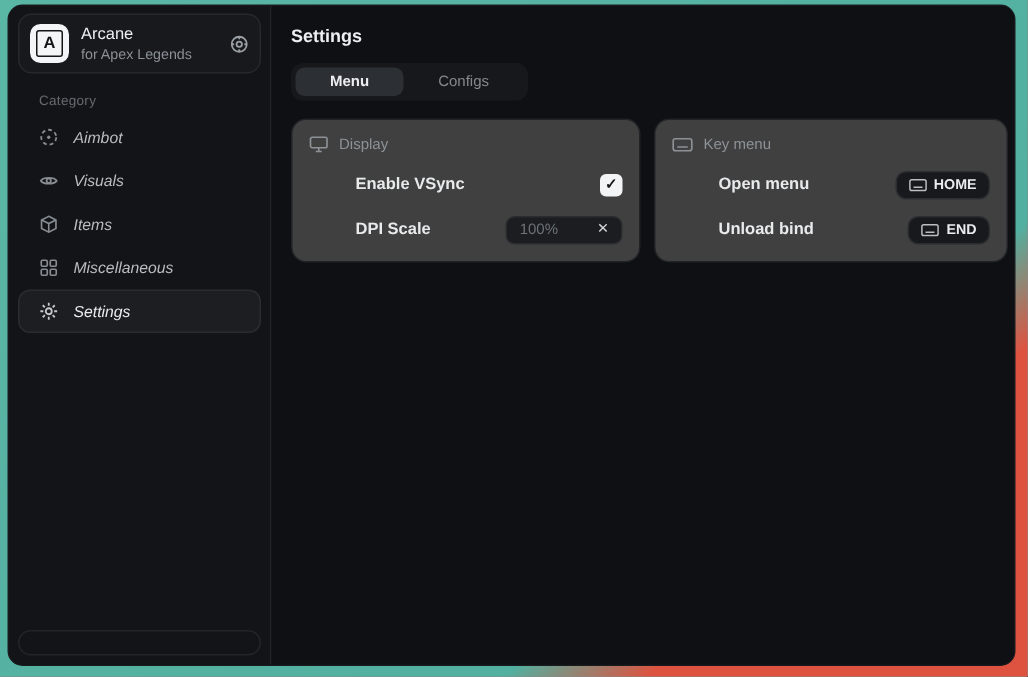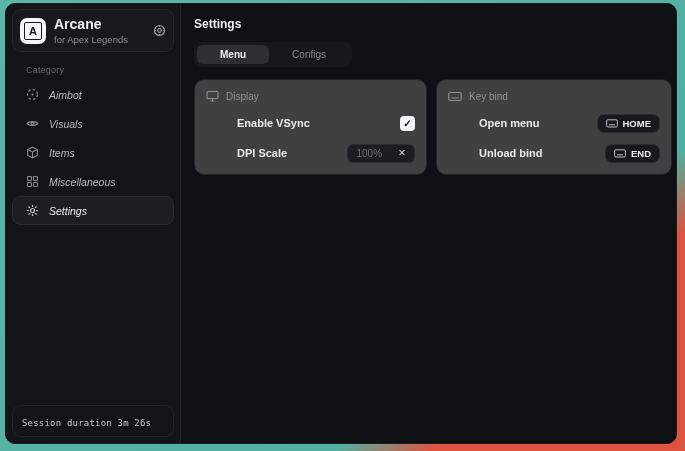--- a/index.html
+++ b/index.html
@@ -25,21 +25,21 @@
   .logo {
     width:26px; height:26px; background:#f4f5f6; border-radius:7px;
     display:flex; align-items:center; justify-content:center; flex-shrink:0;
   }
   .logo-inner {
     width:16px; height:16px; border:1.5px solid #141516; border-radius:2px;
     display:flex; align-items:center; justify-content:center;
     font-weight:bold; font-size:11px; color:#141516;
   }
   .app-text { display:flex; flex-direction:column; }
-  .app-name { font-size:14px; font-weight:bold; color:#edeff1; }
+  .app-name { font-size:11px; font-weight:normal; color:#edeff1; }
   .app-sub  { font-size:9.5px; color:#8a9096; margin-top:2px; }
   .header-icon { margin-left:auto; color:#9aa0a6; display:flex; cursor:pointer; }
   .category { font-size:9px; color:#646b71; margin:13px 0 5px 14px; letter-spacing:.2px; }
   .nav { display:flex; flex-direction:column; gap:0;font-style:italic; }
   .nav-item {
     display:flex; align-items:center; gap:10px; height:27px; padding:0 8px 0 13px;
     color:#b7bdc2; font-size:10.5px; border:1px solid transparent; border-radius:8px;
     cursor:pointer;
   }
   .nav-item .ic { color:#868c92; display:flex; }
@@ -69,21 +69,21 @@
   .card-keybinds { width:236px; }
   .card-header { display:flex; align-items:center; gap:7px; color:#8d9297; font-size:10px; height:14px; }
   .row { display:flex; align-items:center; justify-content:space-between; margin-top:10px; height:20px;padding-left:31px; }
   .row-label { font-size:11px; font-weight:bold; color:#e8eaec; }
   .checkbox {
     width:15px; height:15px; background:#f3f4f5; border-radius:4px;
     display:flex; align-items:center; justify-content:center;
     color:#131415; font-size:10px; font-weight:bold; cursor:pointer;
   }
   .dpi-input {
-    display:flex; align-items:flex-start; gap:16px;
+    display:flex; align-items:flex-start; gap:26px;
     background:#1b1d21; border:1px solid #2a2c30; border-radius:6px; padding:3px 8px;
     cursor:text;
   }
   .dpi-value { font-size:10px; color:#6d7379; }
   .dpi-clear { font-size:9.5px; color:#d2d5d8; cursor:pointer; line-height:1; }
   .bind-btn {
     display:inline-flex; align-items:center; gap:5px;
     background:#17191c; border:1px solid #2b2d31; border-radius:7px; padding:3px 8px;
     color:#e9ebed; font-size:9.5px; font-weight:bold; cursor:pointer;
   }
@@ -168,21 +168,20 @@
           </svg>
         </span>
         <span>Settings</span>
       </div>
 
     </div>
 
     <div class="spacer"></div>
 
     <div class="side-footer">
-      <div class="sf2">Session duration 3m 26s</div>
     </div>
 
   </div>
 
   <div class="main">
 
     <div class="page-title">Settings</div>
 
     <div class="tabs">
       <div class="tab active">Menu</div>
@@ -219,21 +218,21 @@
       </div>
 
       <div class="card card-keybinds">
         <div class="card-header">
           <span>
             <svg width="14" height="11" viewBox="0 0 14 11" fill="none" stroke="currentColor" stroke-width="1.1">
               <rect x="0.8" y="1.5" width="12.4" height="8" rx="1.5"></rect>
               <path d="M3.5 7h7"></path>
             </svg>
           </span>
-          <span>Key bind</span>
+          <span>Key menu</span>
         </div>
 
         <div class="row">
           <span class="row-label">Open menu</span>
           <span class="bind-btn">
             <span class="ic">
               <svg width="12" height="9" viewBox="0 0 12 9" fill="none" stroke="currentColor" stroke-width="1">
                 <rect x="0.6" y="0.8" width="10.8" height="7.2" rx="1.2"></rect>
                 <path d="M3 5.8h6"></path>
               </svg>

